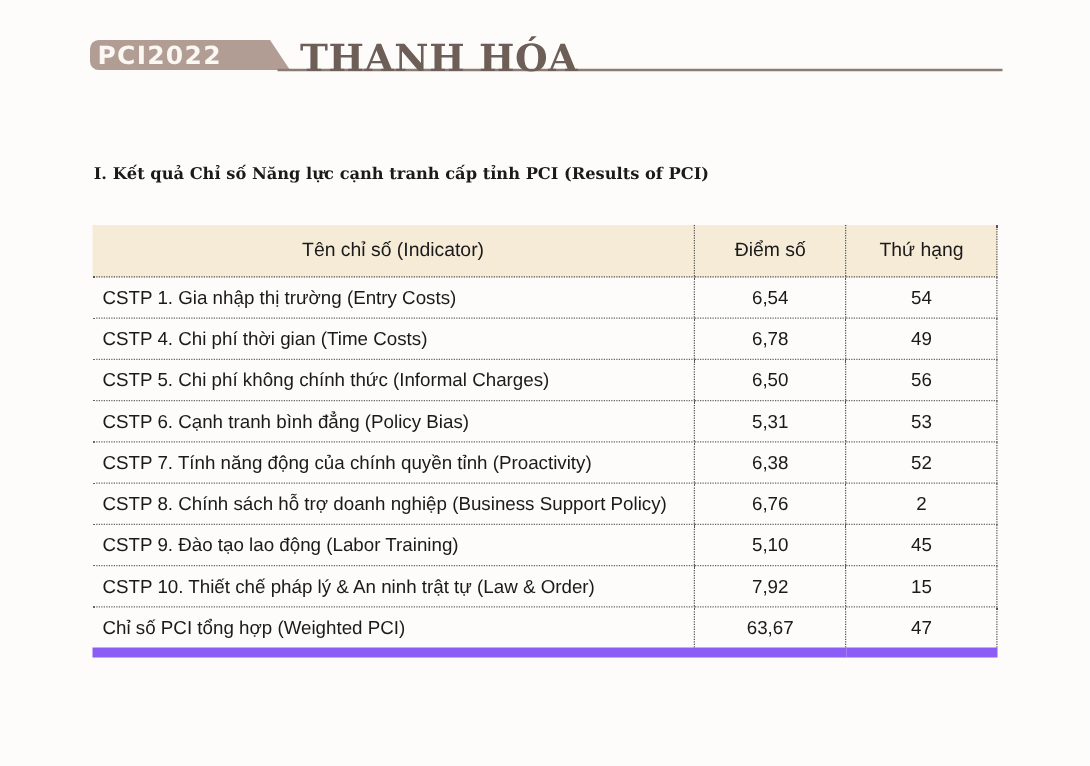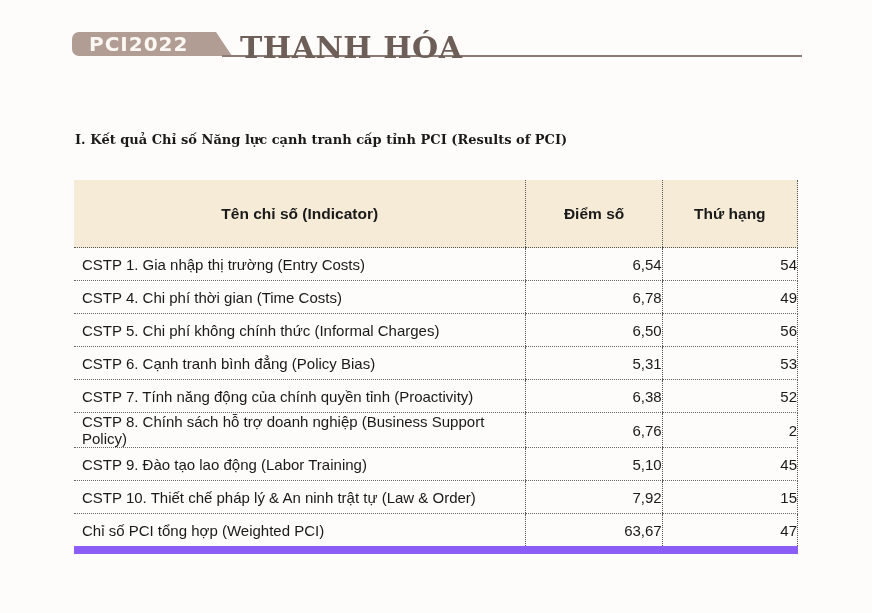--- a/index.html
+++ b/index.html
@@ -14,21 +14,21 @@
     position: absolute; left: 72px; top: 30px; width: 728px; height: 28px;
   }
   .pci-badge {
     position: absolute; left: 0; top: 2px; height: 24px; width: 160px;
     background: #b19d93;
     border-radius: 7px 0 0 7px;
     clip-path: polygon(0 0, 90% 0, 100% 100%, 0 100%);
     color: #fbf7f3;
     font-family: "DejaVu Sans", sans-serif;
     font-weight: bold; font-size: 20px; letter-spacing: 1px;
-    line-height: 24px; padding-left: 17px; box-sizing: border-box;
+    line-height: 24px; padding-left: 6px; box-sizing: border-box;
   }
   .province {
     position: absolute; left: 168px; top: 0px;
     font-family: "DejaVu Serif", serif; font-weight: bold;
     font-size: 30px; color: #6e5e58; letter-spacing: 0.5px;
   }
   .header-line {
     position: absolute; left: 150px; top: 25px; width: 580px; height: 2px;
     background: #8c7b74;
   }
@@ -37,29 +37,29 @@
     font-family: "DejaVu Serif", serif; font-weight: bold;
     font-size: 13px; color: #1a1a1a;
   }
   table.pci {
     position: absolute; left: 74px; top: 180px; width: 724px;
     border-collapse: collapse;
     font-family: "Liberation Sans", sans-serif;
     font-size: 15px;
   }
   table.pci th {
-    background: #f6ebd6; height: 41px; font-weight: bold;
-    font-size: 15.5px; text-align: center; padding: 13px;
+    background: #f6ebd6; height: 41px; font-weight: normal;
+    font-size: 15.5px; text-align: center; padding: 0;
     border-bottom: 1px dotted #555;
   }
   table.pci td {
     height: 32px; padding: 0; border-bottom: 1px dotted #666;
   }
   table.pci td.ind { padding-left: 8px; text-align: left; }
-  table.pci td.score, table.pci td.rank { text-align: right; }
+  table.pci td.score, table.pci td.rank { text-align: center; }
   table.pci .c2, table.pci .c3 { border-left: 1px dotted #555; }
   table.pci .c3 { border-right: 1px dotted #555; }
   table.pci tr.total td { border-bottom: 8px solid #8b5cf6; }
   .col1 { width: 483px; } .col2 { width: 121px; } .col3 { width: 120px; }
 </style>
 </head>
 <body>
 
 <div class="header-bar">
   <div class="pci-badge">PCI2022</div>

